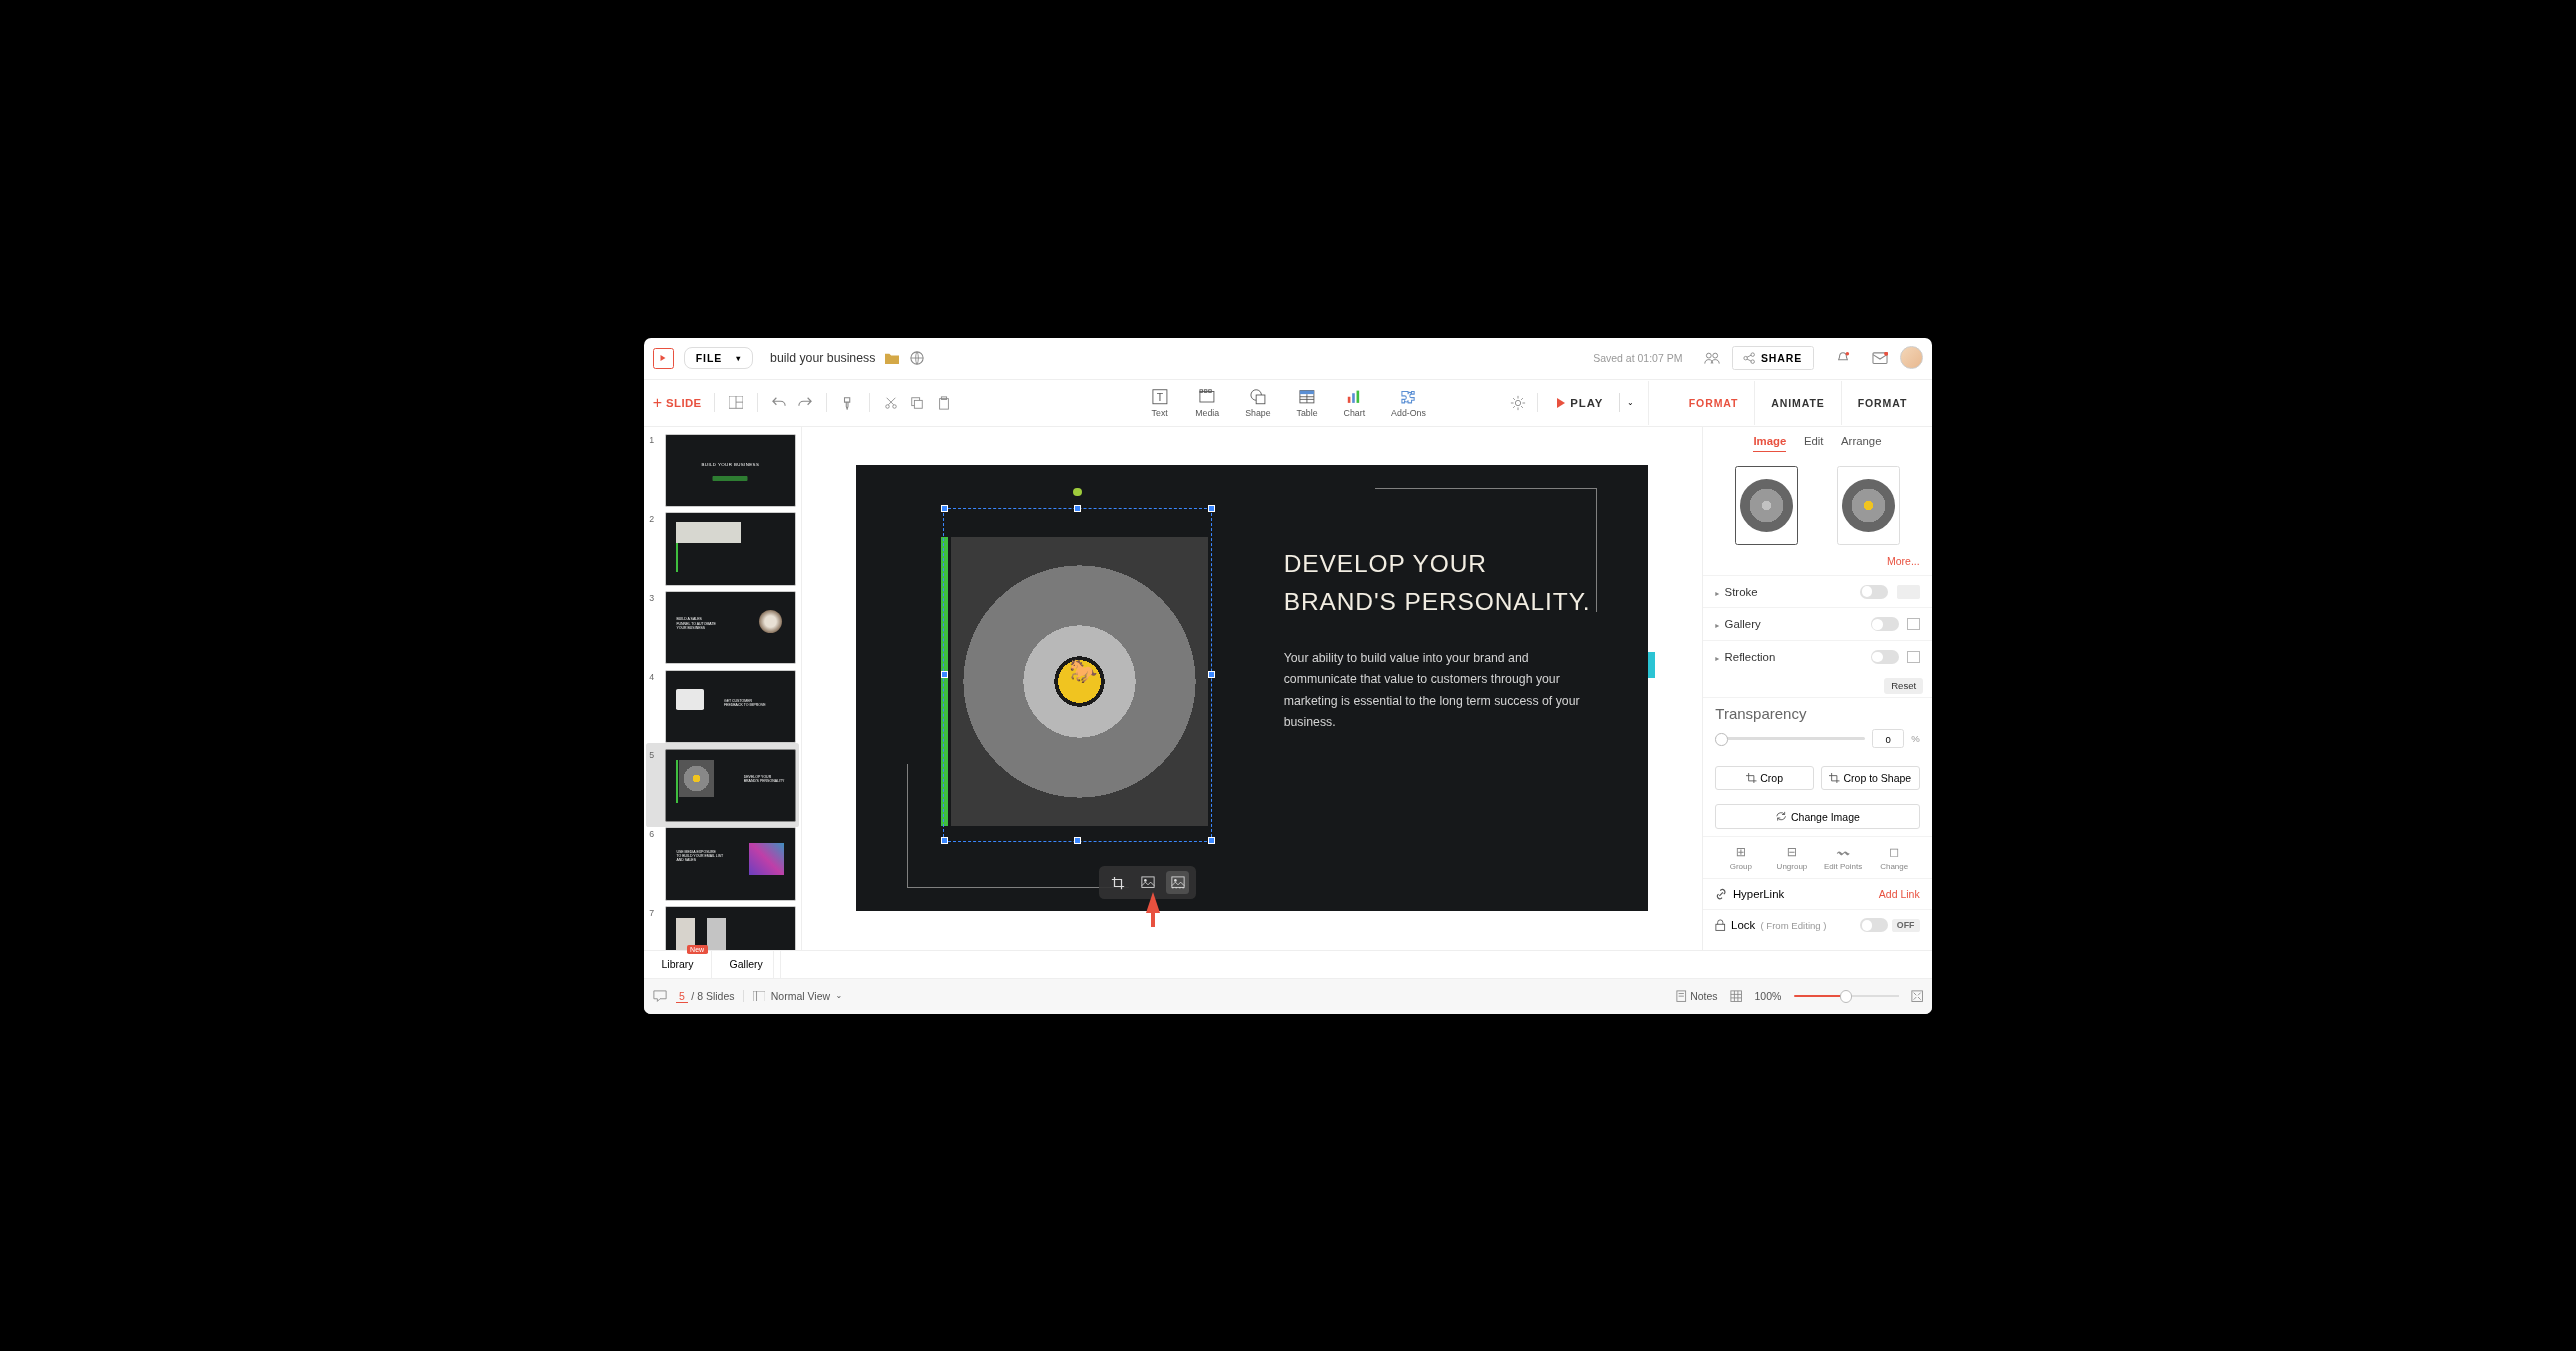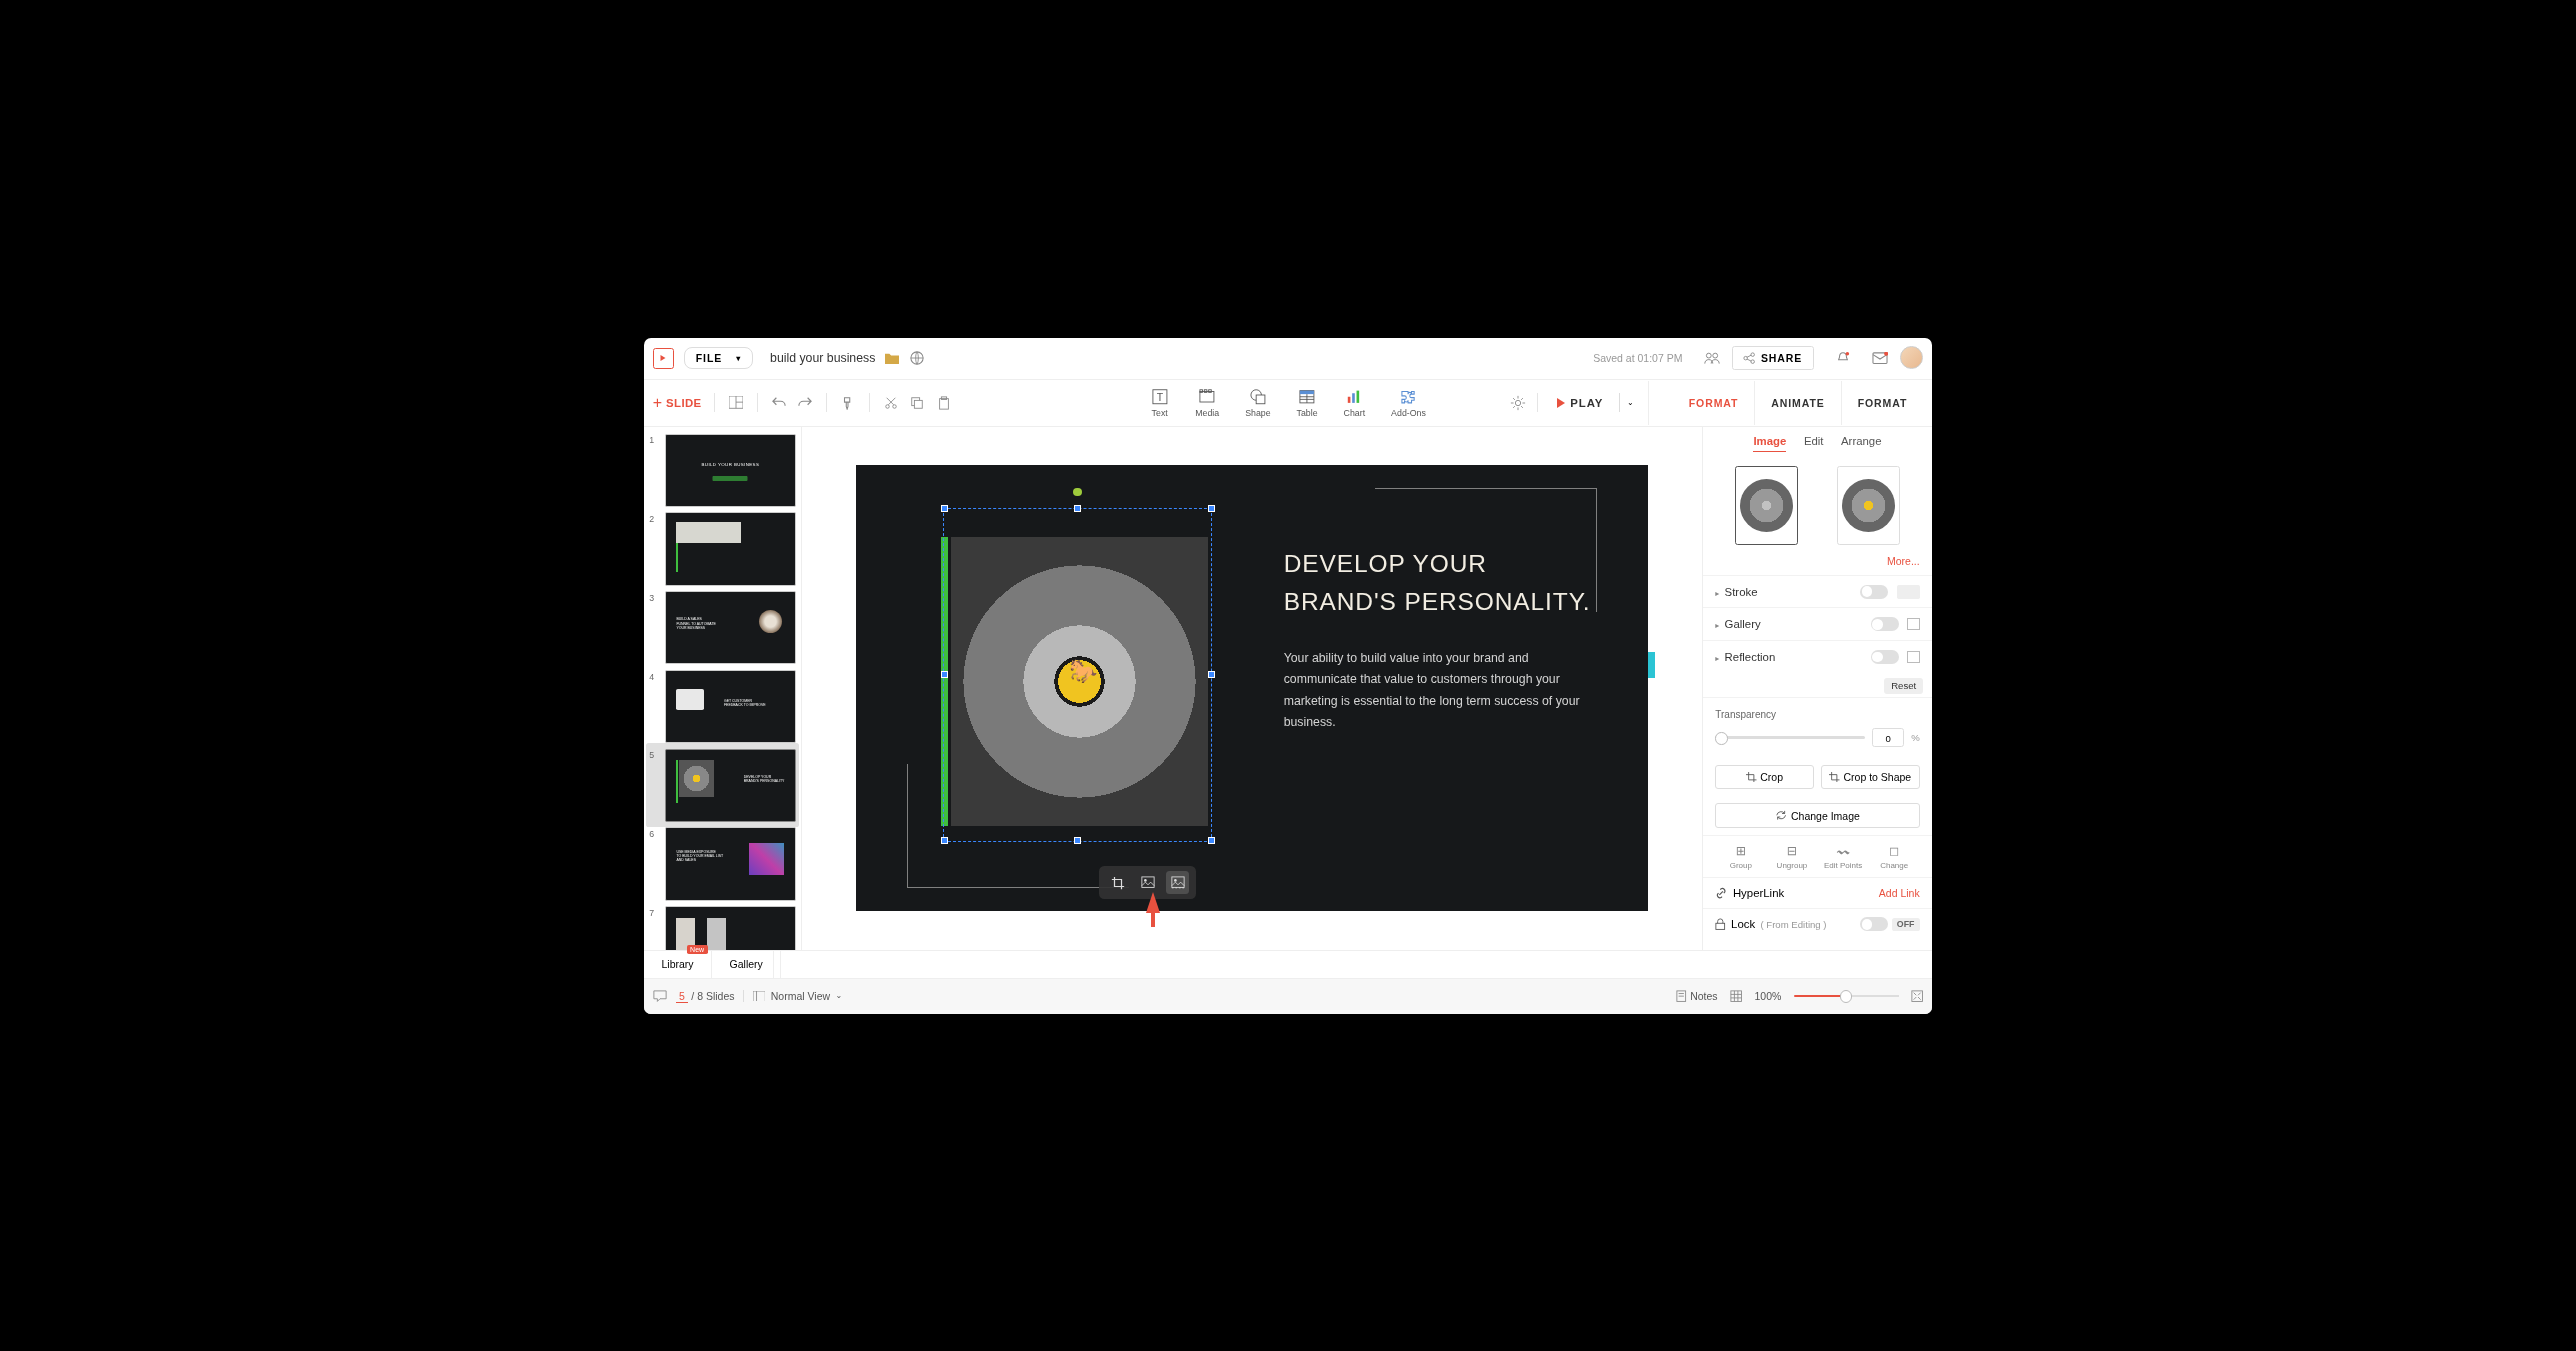--- a/index.html
+++ b/index.html
@@ -95,21 +95,21 @@
 .preset.gray .preset-inner { filter: grayscale(1); }
 .more-link { text-align: right; padding: 3.5px 12.3px 7px; }
 .more-link a { color: #e8513f; font-size: 10.5px; text-decoration: none; }
 .prop-row { display: flex; align-items: center; justify-content: space-between; padding: 8.8px 12.3px; font-size: 11.4px; color: #333; border-top: 0.9px solid #f2f2f2; }
 .prop-row .caret { font-size: 8px; color: #888; margin-right: 5.3px; }
 .toggle { width: 28px; height: 14px; border-radius: 8.8px; background: #e0e0e0; position: relative; cursor: pointer; }
 .toggle::after { content: ""; position: absolute; left: 1.8px; top: 1.8px; width: 10.5px; height: 10.5px; border-radius: 50%; background: #fff; }
 .reset-row { text-align: right; padding: 3.5px 8.8px; }
 .reset-btn { background: #eee; border-radius: 3px; padding: 2.6px 7px; font-size: 9.6px; color: #333; cursor: pointer; display: inline-block; }
 .trans-block { padding: 7px 12.3px 10.5px; border-top: 0.9px solid #f2f2f2; }
-.trans-block label { font-size: 10px; color: #666; }
+.trans-block label { font-size: 15px; color: #666; }
 .trans-ctrl { display: flex; align-items: center; gap: 7px; margin-top: 7px; }
 .slider { flex: 1; height: 2.6px; background: #ddd; border-radius: 1.8px; position: relative; }
 .slider::after { content: ""; position: absolute; left: 0; top: -4.4px; width: 10.5px; height: 10.5px; background: #fff; border: 0.9px solid #bbb; border-radius: 50%; }
 .num-box { width: 32px; height: 19px; border: 0.9px solid #ddd; border-radius: 2.6px; font-size: 9.6px; text-align: center; line-height: 19px; }
 .pct { font-size: 9.6px; color: #999; }
 .btn-row { display: flex; gap: 7px; padding: 7px 12.3px; }
 .p-btn { flex: 1; border: 0.9px solid #ddd; border-radius: 3px; padding: 5.3px 3.5px; font-size: 10.5px; text-align: center; cursor: pointer; display: flex; align-items: center; justify-content: center; gap: 3.5px; }
 .action-row { display: flex; padding: 7px 12.3px; gap: 0; border-top: 0.9px solid #f2f2f2; }
 .act { flex: 1; display: flex; flex-direction: column; align-items: center; gap: 1.8px; font-size: 8px; color: #888; cursor: pointer; }
 .act .ic { width: 16px; height: 16px; display: flex; align-items: center; justify-content: center; font-size: 12.3px; }

